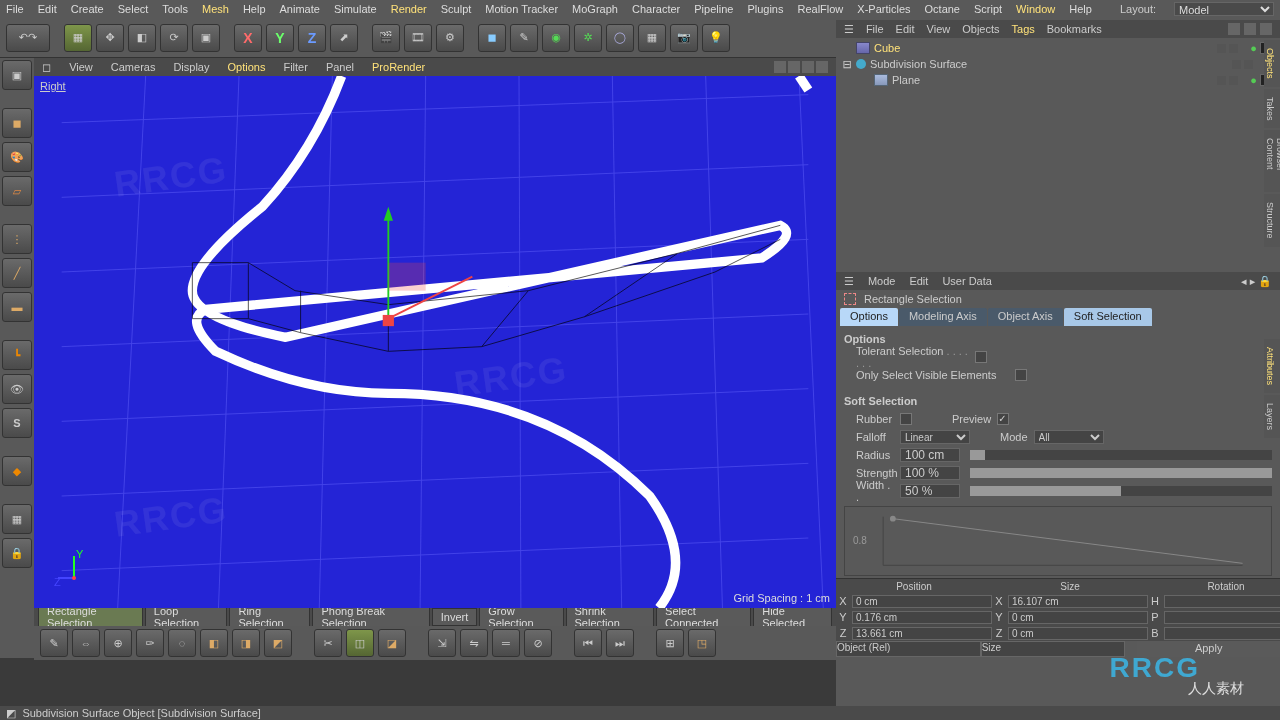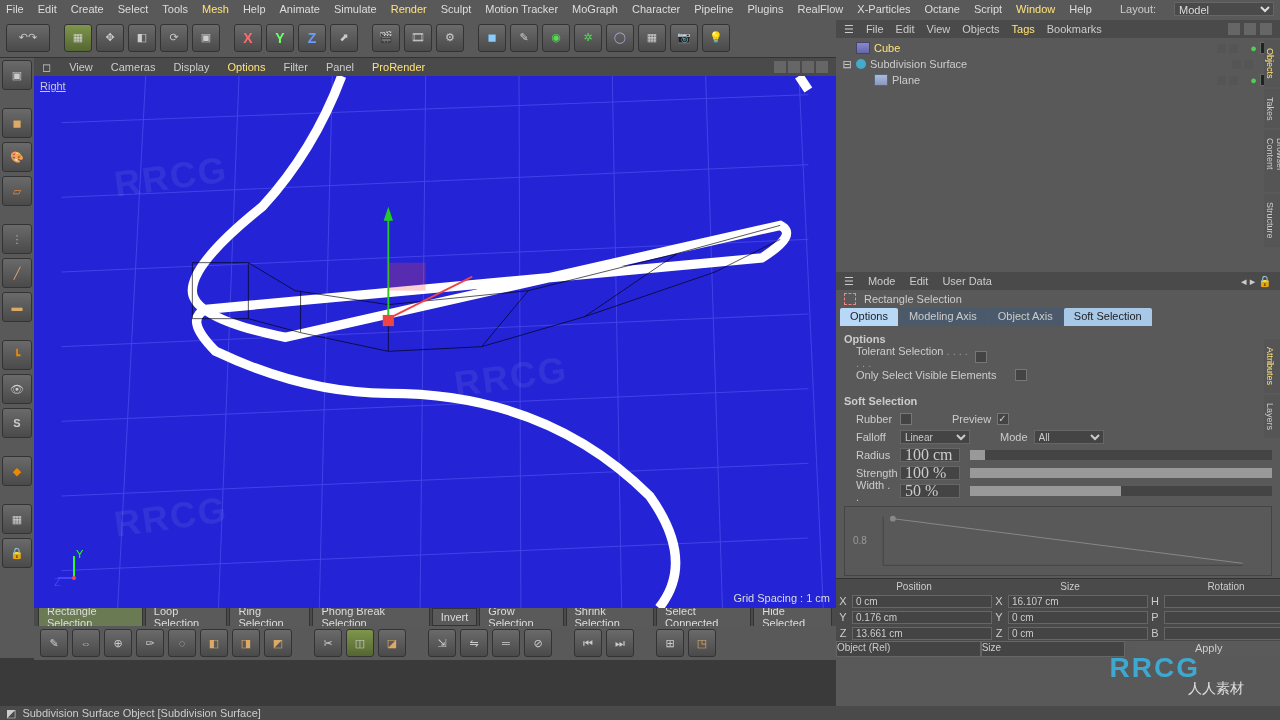--- a/index.html
+++ b/index.html
@@ -62,21 +62,21 @@
 .attr-tab.sel { background: #a8c8e8; color: #222; }
 .attr-section { padding: 4px 8px; background: #595959; }
 .sec-title { color: #ccc; font-weight: bold; padding: 3px 0; }
 .field-row { display: flex; align-items: center; height: 18px; gap: 6px; }
 .field-row .flabel { width: 125px; color: #ccc; text-align: left; padding-left: 12px; }
 .field-row .flabel2 { color: #ccc; padding-left: 4px; }
 .field-row .dots { color: #999; }
 .field-row .chk { width: 12px; height: 12px; background: #444; border: 1px solid #777; display: inline-block; }
 .field-row .chk.on::after { content: "✓"; color: #ccc; font-size: 10px; display: block; line-height: 10px; }
 .field-row .combo { background: #444; color: #ccc; border: 1px solid #666; height: 14px; width: 70px; font-size: 10px; }
-.field-row .num-input { background: #444; color: #ccc; border: 1px solid #666; height: 14px; width: 60px; padding: 0 4px; font-size: 16px; font-family: Liberation Serif, serif; }
+.field-row .num-input { background: #444; color: #ccc; border: 1px solid #666; height: 14px; width: 60px; padding: 0 4px; font-size: 12px; }
 .field-row .slider { height: 10px; background: #444; flex: 1; position: relative; margin-left: 4px; }
 .field-row .slider .fill { position: absolute; left: 0; top: 0; bottom: 0; background: #999; }
 .graph { height: 70px; background: #595959; margin: 2px 8px; position: relative; border: 1px solid #444; }
 .graph .lbl { position: absolute; left: 8px; top: 28px; color: #999; font-size: 10px; }
 .coord-bar { display: flex; background: #4a4a4a; border-top: 1px solid #333; }
 .coord-col { flex: 1; display: flex; flex-direction: column; }
 .coord-header { height: 14px; display: flex; align-items: center; justify-content: center; color: #ccc; font-size: 10px; }
 .coord-row { height: 16px; display: flex; align-items: center; gap: 2px; }
 .coord-row .cl { width: 14px; text-align: center; color: #ccc; }
 .coord-row .cv { flex: 1; background: #444; color: #ccc; border: 1px solid #666; height: 13px; padding: 0 3px; font-size: 10px; }

